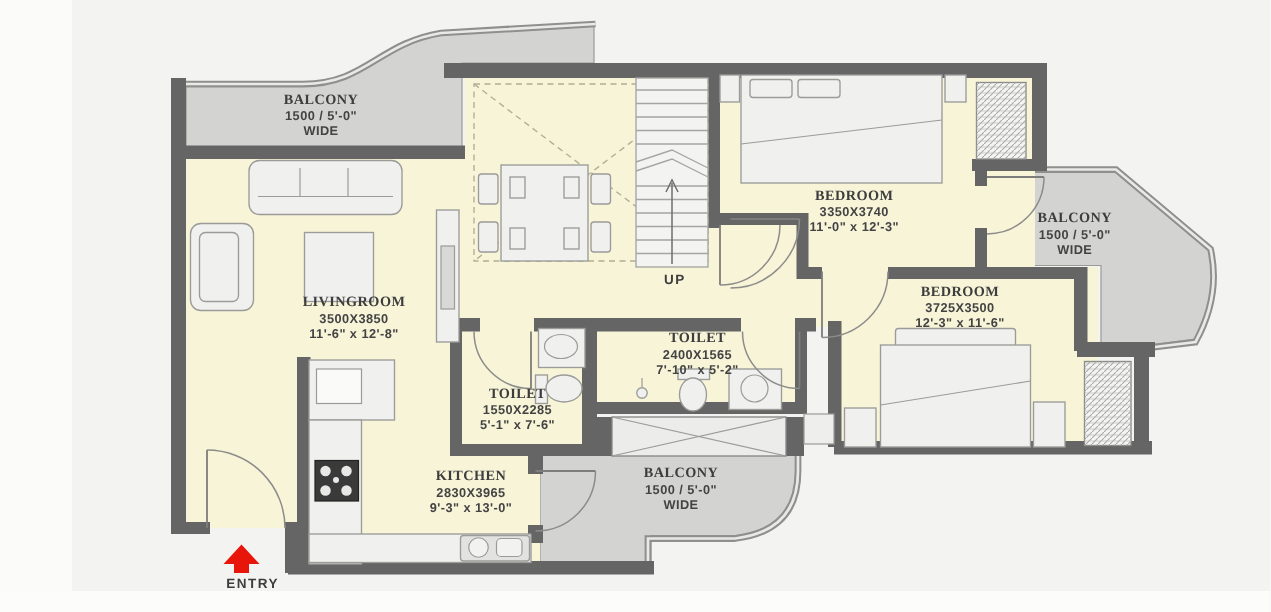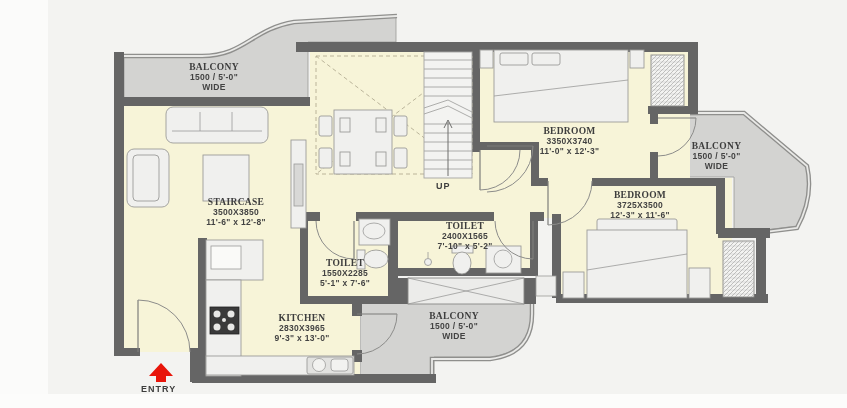--- a/index.html
+++ b/index.html
@@ -8,21 +8,21 @@
     background:#f3f3f1;font-family:"Liberation Sans",sans-serif;
   }
   .stage svg{position:absolute;left:0;top:0;}
   .lbl{
     position:absolute;text-align:center;color:#3d3d3d;font-weight:bold;
     font-size:9px;line-height:10px;letter-spacing:.3px;white-space:nowrap;z-index:5;
   }
   .lbl .l1{font-size:9.5px;font-family:Liberation Serif, serif;}
   .lbl .l2{font-size:8.5px;font-weight:bold;color:#434343;}
   .lbl-small{position:absolute;color:#3d3d3d;font-weight:bold;font-size:9px;
-    letter-spacing:1px;z-index:5;}
+    letter-spacing:1px;text-align:center;z-index:5;}
   .wall{fill:#656565;}
   .floor{fill:#f7f4d8;}
   .balc{fill:#d3d3d1;stroke:#9a9a98;stroke-width:.8;}
   .fur{fill:#f0f0ee;stroke:#9b9b99;stroke-width:.9;}
   .thin{stroke:#9b9b99;stroke-width:.8;fill:none;}
   .door{stroke:#8c8c8a;stroke-width:1;fill:none;}
   .leaf{stroke:#7d7d7b;stroke-width:1.2;}
   .par1{stroke:#8f8f8d;stroke-width:4.5;fill:none;}
   .par2{stroke:#e9e9e7;stroke-width:1.8;fill:none;}
   .dash{stroke:#b3ad93;stroke-width:.9;fill:none;stroke-dasharray:4 3;}
@@ -288,34 +288,34 @@
   <div class="l2">2400X1565</div>
   <div class="l2">7'-10" x 5'-2"</div>
 </div>
 
 <div class="lbl" style="left:289px;top:258px;width:112px">
   <div class="l1">TOILET</div>
   <div class="l2">1550X2285</div>
   <div class="l2">5'-1" x 7'-6"</div>
 </div>
 
-<div class="lbl" style="left:234px;top:313px;width:136px">
+<div class="lbl" style="left:246px;top:313px;width:136px">
   <div class="l1">KITCHEN</div>
   <div class="l2">2830X3965</div>
   <div class="l2">9'-3" x 13'-0"</div>
 </div>
 
 <div class="lbl" style="left:396px;top:311px;width:116px">
   <div class="l1">BALCONY</div>
   <div class="l2">1500 / 5'-0"</div>
   <div class="l2">WIDE</div>
 </div>
 
 <div class="lbl" style="left:176px;top:197px;width:120px">
-  <div class="l1">STAIRCASE</div>
+  <div class="l1">LIVINGROOM</div>
   <div class="l2">3500X3850</div>
   <div class="l2">11'-6" x 12'-8"</div>
 </div>
 
 <div class="lbl-small" style="left:436px;top:181px;width:28px">UP</div>
 
 <div class="lbl-small" style="left:141px;top:384px;width:55px">ENTRY</div>
 
 </div>
 

